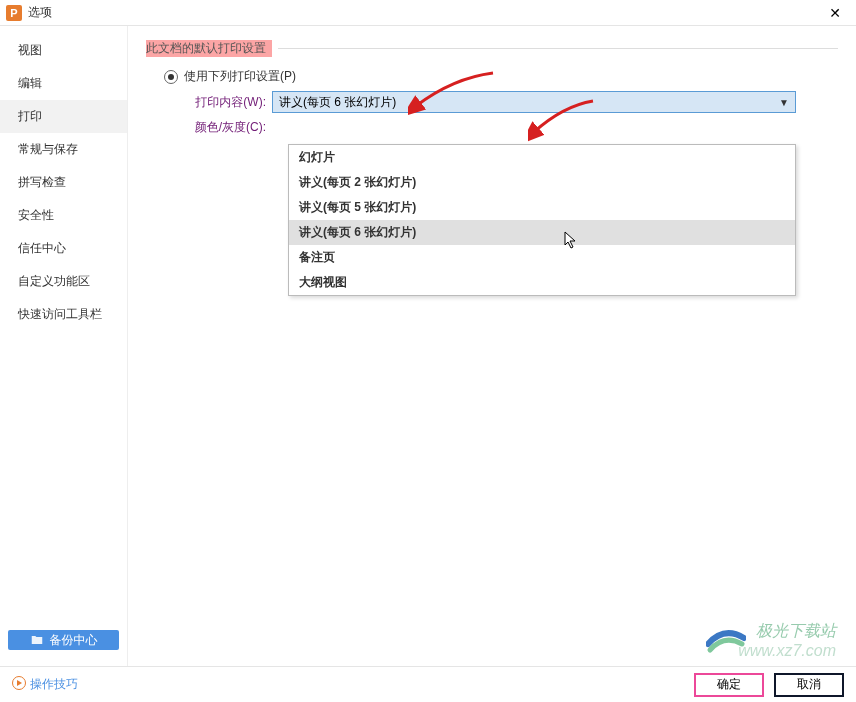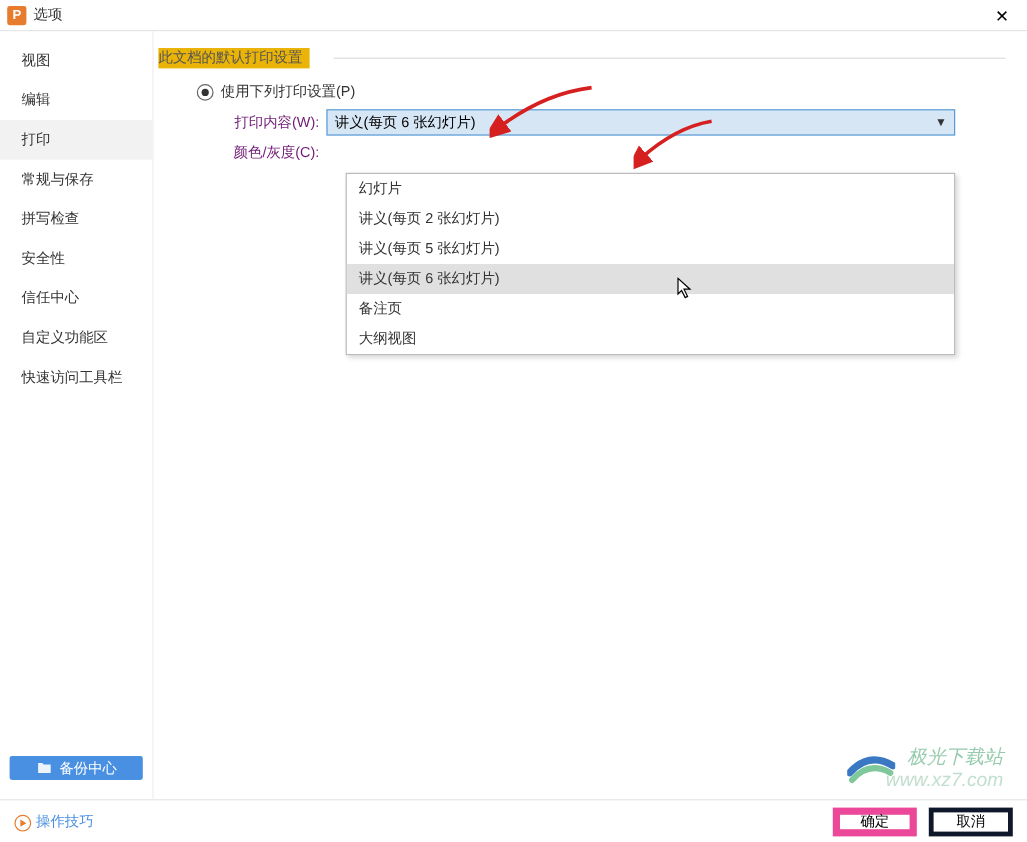--- a/index.html
+++ b/index.html
@@ -13,42 +13,42 @@
   .body { display: flex; height: 640px; }
 
   .sidebar { width: 128px; padding: 8px 0; border-right: 1px solid #eee; display: flex; flex-direction: column; position: relative; }
   .side-item { padding: 8px 18px; font-size: 12px; color: #333; cursor: pointer; }
   .side-item.active { background: #f2f2f2; color: #333; }
   .backup-btn { margin: auto 8px 8px 8px; background: #4a90e2; color: #fff; display: flex; align-items: center; justify-content: center; gap: 6px; height: 20px; font-size: 12px; cursor: pointer; border-radius: 2px; }
   .backup-btn .ic { width: 14px; height: 14px; }
 
   .main { flex: 1; padding: 12px 18px; position: relative; }
   .fieldset-line { height: 1px; background: #ddd; margin-bottom: 10px; position: absolute; top: 22px; left: 150px; right: 18px; }
-  .fieldset-label { position: absolute; top: 14px; left: 4px; background: #eab308; padding-right: 6px; font-size: 12px; color: #555; }
+  .fieldset-label { position: absolute; top: 14px; left: 18px; background: #fca5a5; padding-right: 6px; font-size: 12px; color: #555; }
 
   .radio-row { display: flex; align-items: center; gap: 6px; margin: 8px 0 4px 18px; font-size: 12px; color: #333; }
   .radio-outer { width: 14px; height: 14px; border: 1px solid #666; border-radius: 50%; display: flex; align-items: center; justify-content: center; }
   .radio-inner { width: 6px; height: 6px; background: #333; border-radius: 50%; }
 
   .form-row { display: flex; align-items: center; margin: 6px 0 4px 30px; font-size: 12px; }
   .form-label { width: 96px; text-align: right; color: #701a75; padding-right: 6px; }
   .combo { flex: 1; height: 22px; border: 1px solid #5a9bd5; background: #d6e6f5; display: flex; align-items: center; padding: 0 6px; position: relative; }
   .combo .arrow { margin-left: auto; font-size: 10px; color: #333; }
 
-  .dropdown { position: absolute; top: 136px; left: 160px; right: 60px; background: #fff; border: 1px solid #bbb; box-shadow: 2px 2px 4px rgba(0,0,0,0.15); z-index: 10; }
+  .dropdown { position: absolute; top: 136px; left: 160px; right: 60px; background: #fff; border: 1px solid #bbb; box-shadow: 2px 2px 4px rgba(0,0,0,0.15); z-index: 10; font-weight: bold; }
   .dd-item { padding: 4px 10px; font-size: 12px; color: #333; cursor: pointer; }
   .dd-item.hover { background: #e0e0e0; }
 
   .footer { height: 36px; border-top: 1px solid #e5e5e5; display: flex; align-items: center; padding: 0 12px; }
-  .tips { display: flex; align-items: flex-end; gap: 4px; font-size: 12px; color: #4a90e2; cursor: pointer; }
+  .tips { display: flex; align-items: flex-start; gap: 4px; font-size: 12px; color: #4a90e2; cursor: pointer; }
   .tips .ic { width: 14px; height: 14px; border: 1px solid #e77c2e; border-radius: 50%; position: relative; }
   .tips .ic::after { content: ""; position: absolute; left: 4px; top: 3px; border-left: 5px solid #e77c2e; border-top: 3px solid transparent; border-bottom: 3px solid transparent; }
   .footer .btns { margin-left: auto; display: flex; gap: 10px; }
-  .btn { min-width: 70px; height: 24px; border: 4px solid #0f172a; background: #fff; font-size: 12px; display: flex; align-items: center; justify-content: center; cursor: pointer; }
-  .btn.primary { border: 6px solid #ec4899; }
+  .btn { min-width: 70px; height: 24px; border: 2px solid #0f172a; background: #fff; font-size: 12px; display: flex; align-items: center; justify-content: center; cursor: pointer; }
+  .btn.primary { border: 2px solid #ec4899; }
 
   .arrow-svg { position: absolute; pointer-events: none; z-index: 20; }
   .cursor { position: absolute; z-index: 30; pointer-events: none; }
 
   .watermark { position: absolute; right: 20px; bottom: 42px; font-size: 16px; color: #86c3a0; opacity: 0.85; pointer-events: none; text-align: right; font-style: italic; }
   .watermark .sub { font-size: 16px; color: #b7d9c6; display:block; }
   .wm-swoosh { position:absolute; right:110px; bottom:44px; pointer-events:none; }
 </style>
 </head>
 <body>

